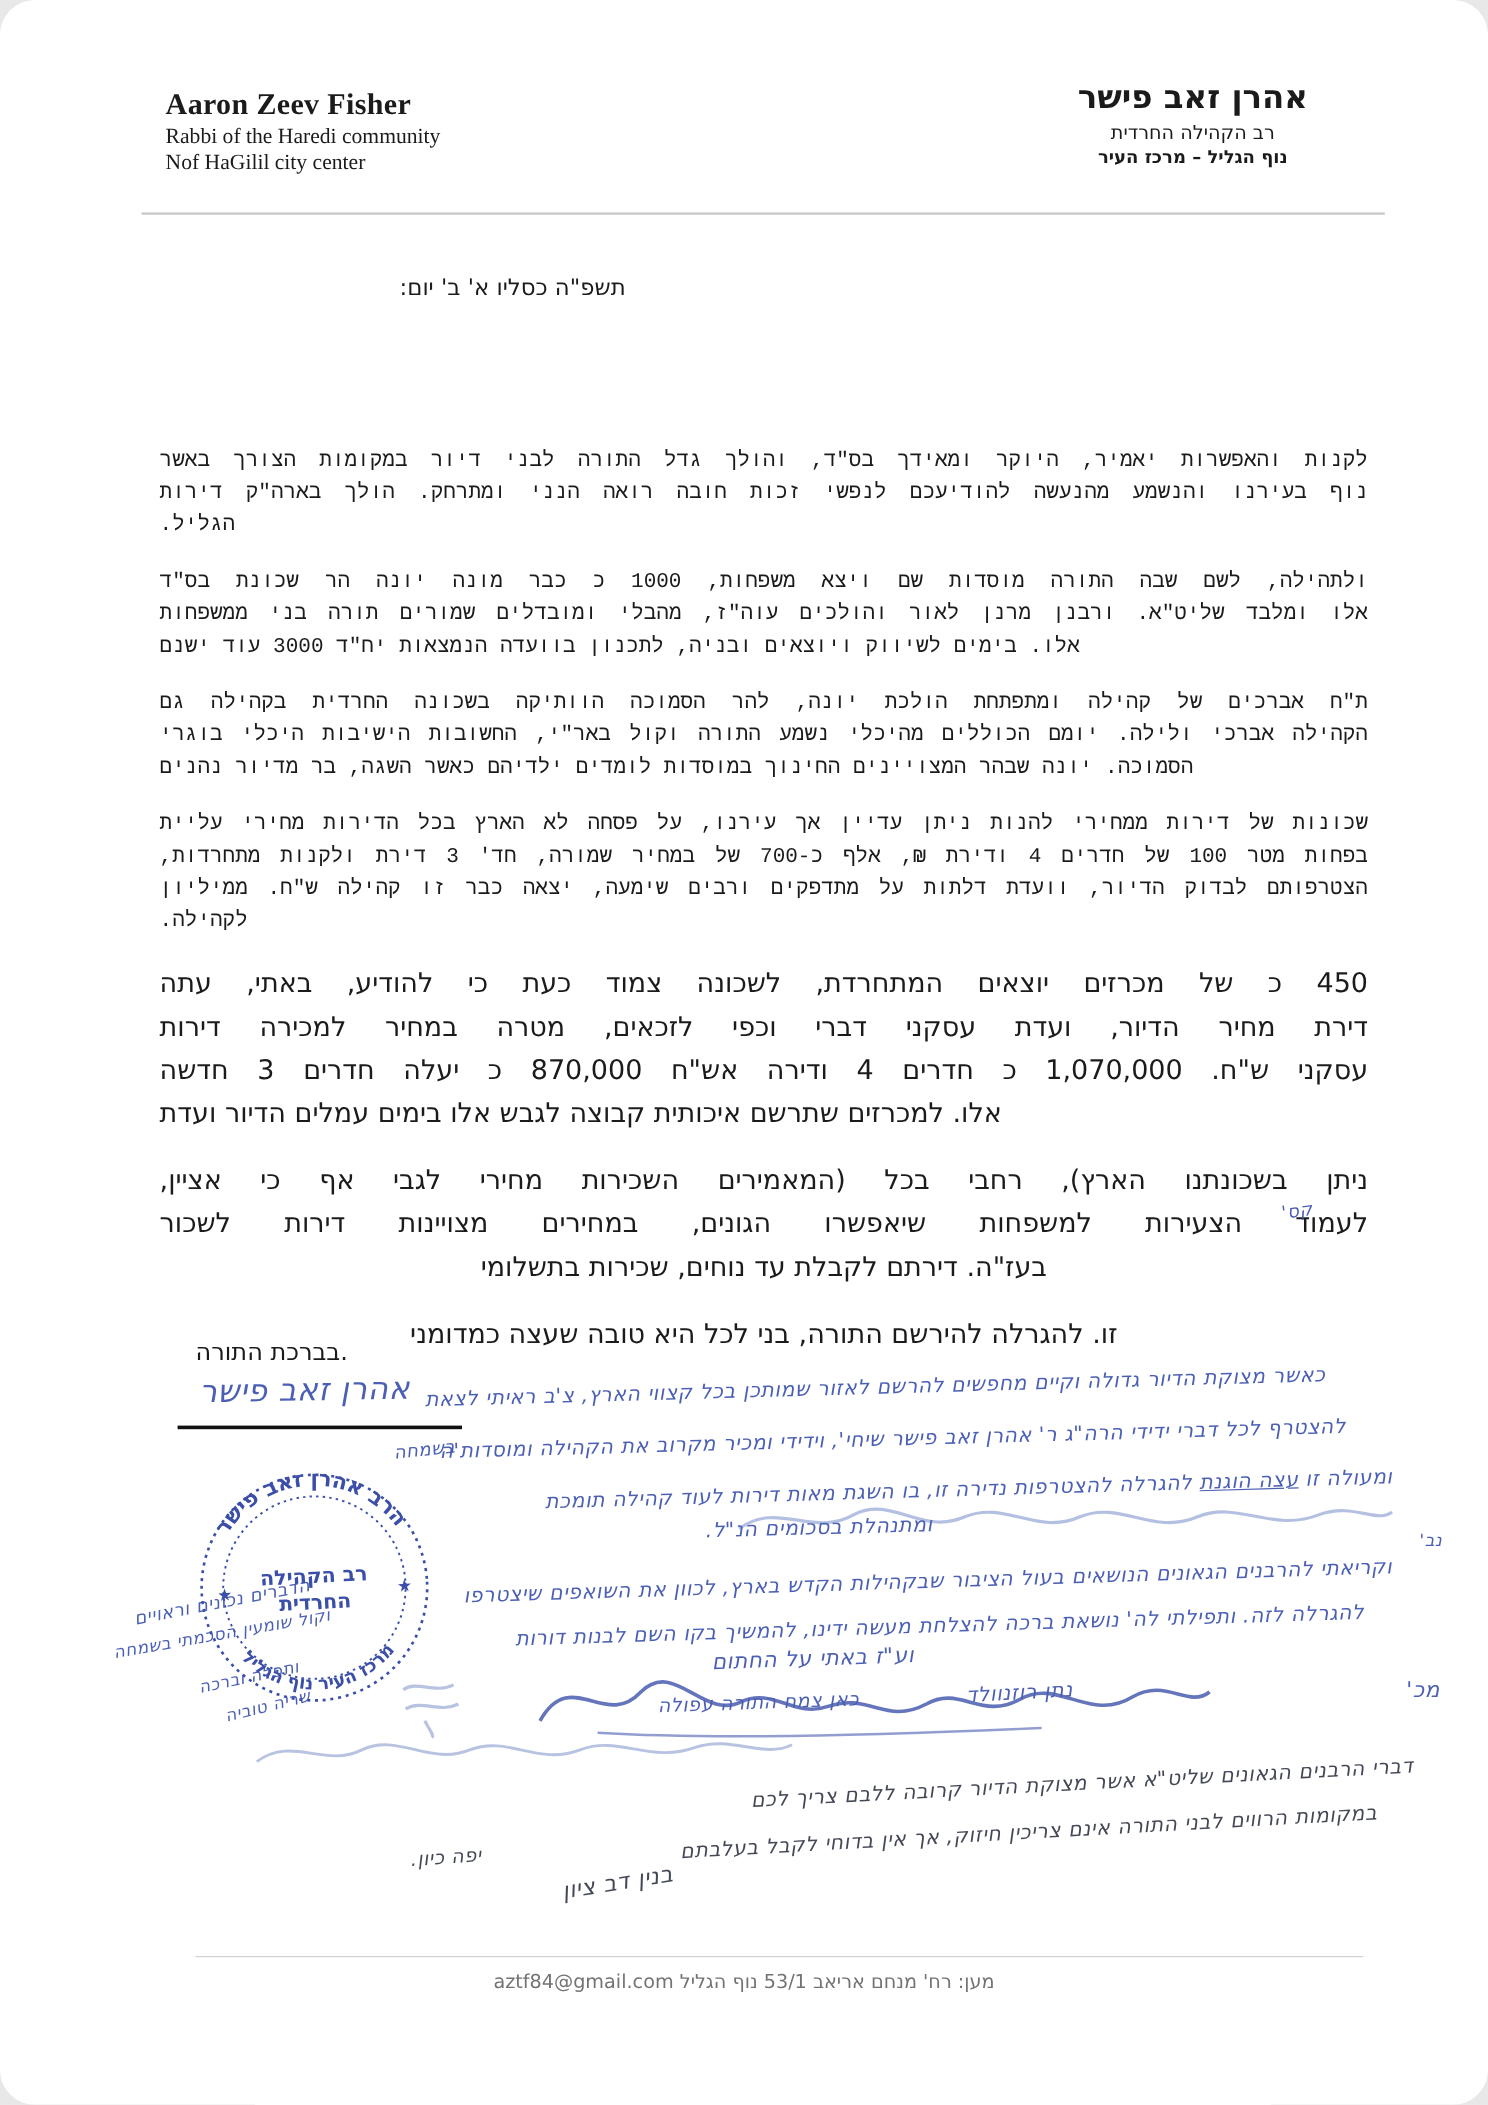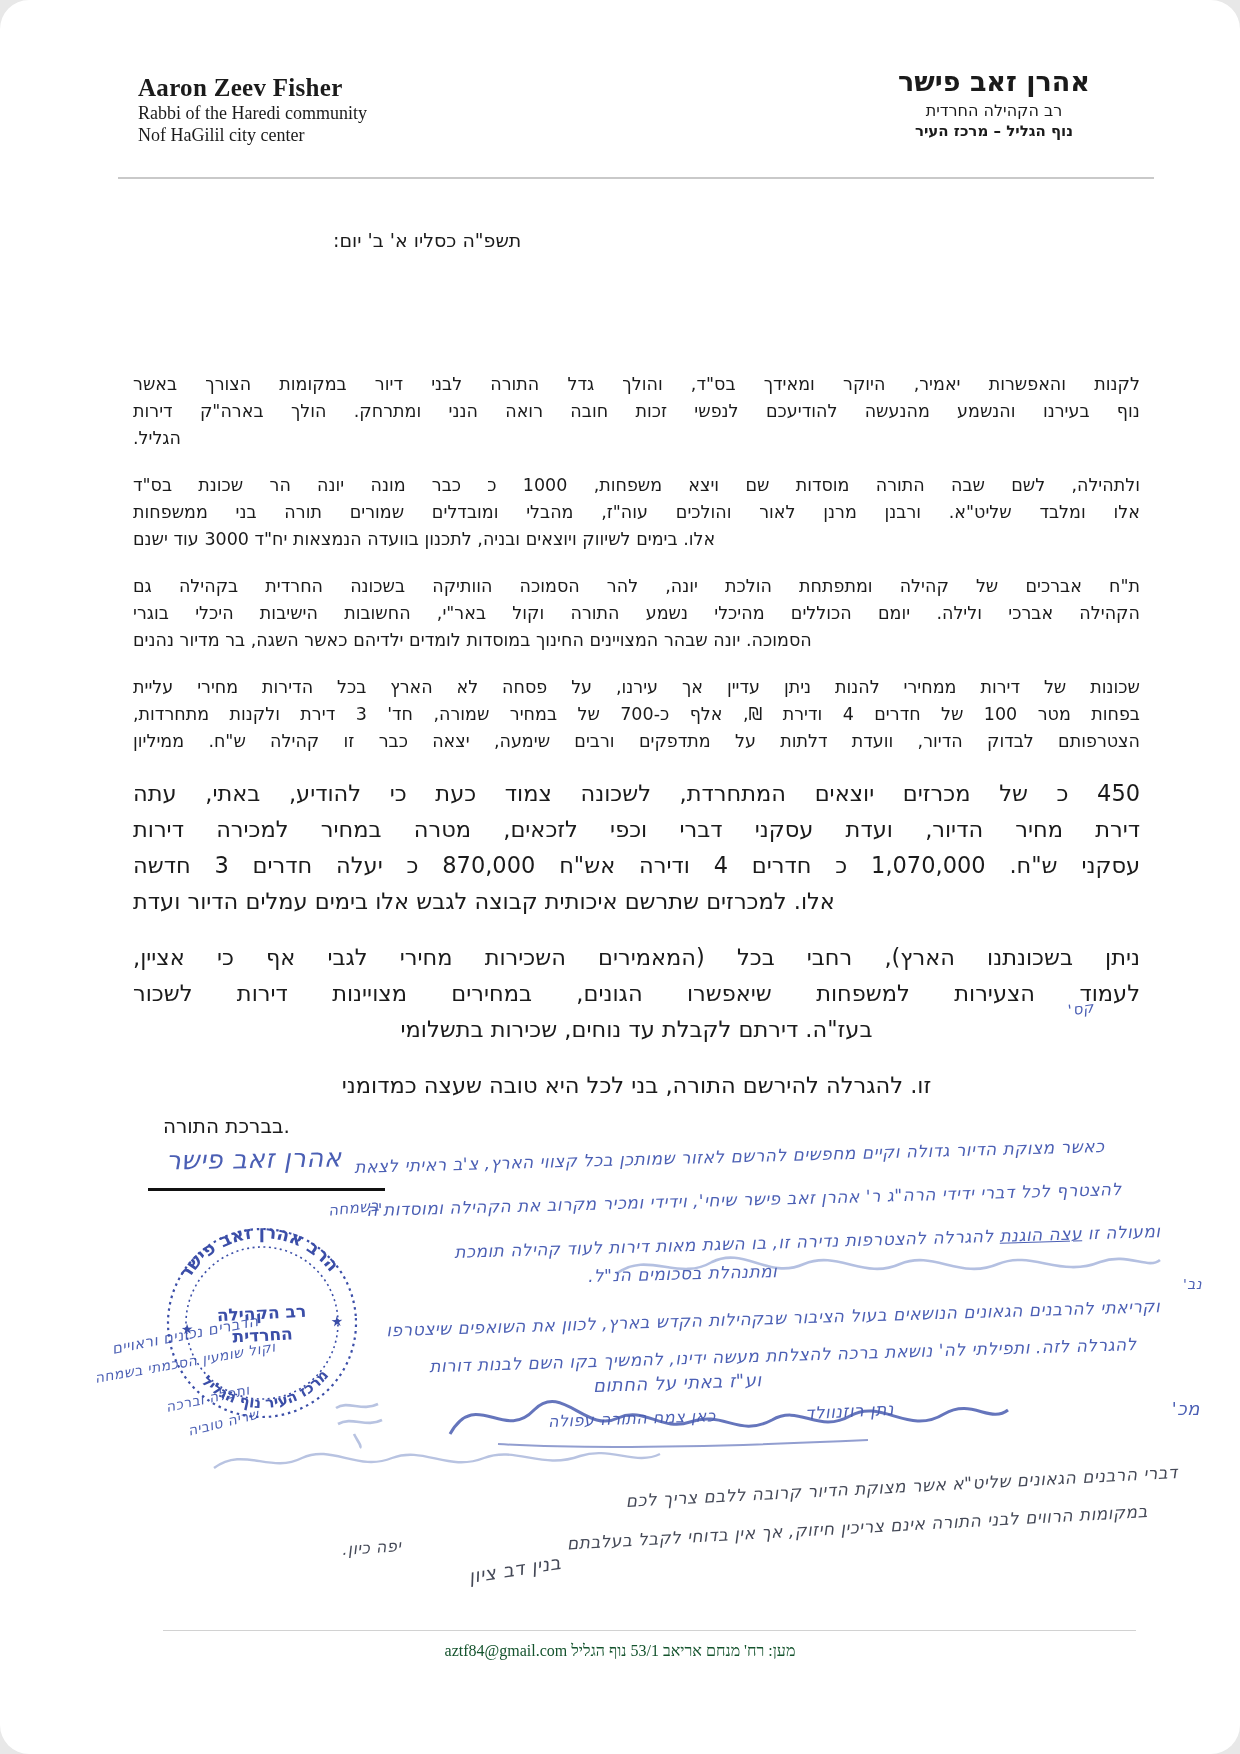--- a/index.html
+++ b/index.html
@@ -15,21 +15,21 @@
   .lh-he .lh-sub1{font-size:16px;margin-top:4px;}
   .lh-he .lh-sub2{font-size:15px;font-weight:bold;margin-top:2px;}
   .rule-top{position:absolute;left:118px;right:86px;top:177px;border-top:2px solid #c9c9c9;}
   .rule-bottom{position:absolute;left:163px;right:104px;top:1630px;border-top:1px solid #d2d2d2;}
   
   .date-line{position:absolute;left:333px;top:229px;font-size:19px;direction:ltr;}
   .addressee{position:absolute;right:100px;top:280px;text-align:right;font-size:18px;direction:ltr;}
   .addressee .tline{margin-bottom:22px;}
   
   .letter-body{position:absolute;left:133px;right:100px;top:371px;direction:ltr;}
-  .para-small{font-size:17.5px;line-height:27px;margin-bottom:20px;}
+  .para-small{font-size:17.5px;line-height:27px;margin-bottom:20px;font-family:Liberation Mono, monospace;}
   .para-large{font-size:22.5px;line-height:36px;margin-bottom:20px;}
   .tline{direction:ltr;}
   .just{text-align:justify;text-align-last:justify;}
   .last-left{text-align:left;}
   .last-center{text-align:center;}
   .w{unicode-bidi:isolate;}
   .closing{position:absolute;left:163px;top:1114px;font-size:20px;}
   
   .hw{position:absolute;color:#3c52ae;font-style:italic;letter-spacing:.5px;white-space:nowrap;
       direction:rtl;opacity:.92;}
@@ -59,22 +59,22 @@
   .hw-d3{left:342px;top:1538px;font-size:16px;transform:rotate(-4deg);}
   .hw-d4{left:468px;top:1558px;font-size:19px;transform:rotate(-9deg);}
   
   .stamp{position:absolute;left:161px;top:1222px;width:202px;height:202px;transform:rotate(-3deg);}
   .scrawl{position:absolute;}
   .scrawl-large{left:438px;top:1376px;}
   .scrawl-faded-right{left:608px;top:1240px;opacity:.45;}
   .scrawl-faded-left{left:208px;top:1438px;opacity:.4;}
   .scrawl-faded-block{left:328px;top:1394px;opacity:.4;}
   
-  .footer{position:absolute;left:0;right:0;top:1642px;text-align:center;color:#14532d;
-          font-size:16px;direction:rtl;font-family:Liberation Serif, serif;}
+  .footer{position:absolute;left:0;right:0;top:1642px;text-align:center;color:#737373;
+          font-size:16px;direction:rtl;}
   .footer .footer-email{unicode-bidi:isolate;}
 </style>
 </head>
 <body>
 
 <div class="page">
 
   <div class="lh-en">
     <div class="lh-name">Aaron Zeev Fisher</div>
     <div class="lh-sub">Rabbi of the Haredi community</div>
@@ -102,20 +102,21 @@
       </div>
       <div class="para-small">
         <div class="tline just"><span dir="rtl" class="w">גם</span> <span dir="rtl" class="w">בקהילה</span> <span dir="rtl" class="w">החרדית</span> <span dir="rtl" class="w">בשכונה</span> <span dir="rtl" class="w">הוותיקה</span> <span dir="rtl" class="w">הסמוכה</span> <span dir="rtl" class="w">להר</span> <span dir="rtl" class="w">יונה,</span> <span dir="rtl" class="w">הולכת</span> <span dir="rtl" class="w">ומתפתחת</span> <span dir="rtl" class="w">קהילה</span> <span dir="rtl" class="w">של</span> <span dir="rtl" class="w">אברכים</span> <span dir="rtl" class="w">ת"ח</span></div>
         <div class="tline just"><span dir="rtl" class="w">בוגרי</span> <span dir="rtl" class="w">היכלי</span> <span dir="rtl" class="w">הישיבות</span> <span dir="rtl" class="w">החשובות</span> <span dir="rtl" class="w">באר"י,</span> <span dir="rtl" class="w">וקול</span> <span dir="rtl" class="w">התורה</span> <span dir="rtl" class="w">נשמע</span> <span dir="rtl" class="w">מהיכלי</span> <span dir="rtl" class="w">הכוללים</span> <span dir="rtl" class="w">יומם</span> <span dir="rtl" class="w">ולילה.</span> <span dir="rtl" class="w">אברכי</span> <span dir="rtl" class="w">הקהילה</span></div>
         <div class="tline last-left"><span dir="rtl" class="w">נהנים</span> <span dir="rtl" class="w">מדיור</span> <span dir="rtl" class="w">בר</span> <span dir="rtl" class="w">השגה,</span> <span dir="rtl" class="w">כאשר</span> <span dir="rtl" class="w">ילדיהם</span> <span dir="rtl" class="w">לומדים</span> <span dir="rtl" class="w">במוסדות</span> <span dir="rtl" class="w">החינוך</span> <span dir="rtl" class="w">המצויינים</span> <span dir="rtl" class="w">שבהר</span> <span dir="rtl" class="w">יונה</span> <span dir="rtl" class="w">הסמוכה.</span></div>
       </div>
       <div class="para-small">
         <div class="tline just"><span dir="rtl" class="w">עליית</span> <span dir="rtl" class="w">מחירי</span> <span dir="rtl" class="w">הדירות</span> <span dir="rtl" class="w">בכל</span> <span dir="rtl" class="w">הארץ</span> <span dir="rtl" class="w">לא</span> <span dir="rtl" class="w">פסחה</span> <span dir="rtl" class="w">על</span> <span dir="rtl" class="w">עירנו,</span> <span dir="rtl" class="w">אך</span> <span dir="rtl" class="w">עדיין</span> <span dir="rtl" class="w">ניתן</span> <span dir="rtl" class="w">להנות</span> <span dir="rtl" class="w">ממחירי</span> <span dir="rtl" class="w">דירות</span> <span dir="rtl" class="w">של</span> <span dir="rtl" class="w">שכונות</span></div>
         <div class="tline just"><span dir="rtl" class="w">מתחרדות,</span> <span dir="rtl" class="w">ולקנות</span> <span dir="rtl" class="w">דירת</span> <span dir="rtl" class="w">3</span> <span dir="rtl" class="w">חד'</span> <span dir="rtl" class="w">שמורה,</span> <span dir="rtl" class="w">במחיר</span> <span dir="rtl" class="w">של</span> <span dir="rtl" class="w">כ-700</span> <span dir="rtl" class="w">אלף</span> <span dir="rtl" class="w">₪,</span> <span dir="rtl" class="w">ודירת</span> <span dir="rtl" class="w">4</span> <span dir="rtl" class="w">חדרים</span> <span dir="rtl" class="w">של</span> <span dir="rtl" class="w">100</span> <span dir="rtl" class="w">מטר</span> <span dir="rtl" class="w">בפחות</span></div>
         <div class="tline just"><span dir="rtl" class="w">ממיליון</span> <span dir="rtl" class="w">ש"ח.</span> <span dir="rtl" class="w">קהילה</span> <span dir="rtl" class="w">זו</span> <span dir="rtl" class="w">כבר</span> <span dir="rtl" class="w">יצאה</span> <span dir="rtl" class="w">שימעה,</span> <span dir="rtl" class="w">ורבים</span> <span dir="rtl" class="w">מתדפקים</span> <span dir="rtl" class="w">על</span> <span dir="rtl" class="w">דלתות</span> <span dir="rtl" class="w">וועדת</span> <span dir="rtl" class="w">הדיור,</span> <span dir="rtl" class="w">לבדוק</span> <span dir="rtl" class="w">הצטרפותם</span></div>
+        <div class="tline last-left"><span dir="rtl" class="w">לקהילה.</span></div>
       </div>
       <div class="para-large">
         <div class="tline just"><span dir="rtl" class="w">עתה</span> <span dir="rtl" class="w">באתי,</span> <span dir="rtl" class="w">להודיע,</span> <span dir="rtl" class="w">כי</span> <span dir="rtl" class="w">כעת</span> <span dir="rtl" class="w">צמוד</span> <span dir="rtl" class="w">לשכונה</span> <span dir="rtl" class="w">המתחרדת,</span> <span dir="rtl" class="w">יוצאים</span> <span dir="rtl" class="w">מכרזים</span> <span dir="rtl" class="w">של</span> <span dir="rtl" class="w">כ</span> <span dir="rtl" class="w">450</span></div>
         <div class="tline just"><span dir="rtl" class="w">דירות</span> <span dir="rtl" class="w">למכירה</span> <span dir="rtl" class="w">במחיר</span> <span dir="rtl" class="w">מטרה</span> <span dir="rtl" class="w">לזכאים,</span> <span dir="rtl" class="w">וכפי</span> <span dir="rtl" class="w">דברי</span> <span dir="rtl" class="w">עסקני</span> <span dir="rtl" class="w">ועדת</span> <span dir="rtl" class="w">הדיור,</span> <span dir="rtl" class="w">מחיר</span> <span dir="rtl" class="w">דירת</span></div>
         <div class="tline just"><span dir="rtl" class="w">חדשה</span> <span dir="rtl" class="w">3</span> <span dir="rtl" class="w">חדרים</span> <span dir="rtl" class="w">יעלה</span> <span dir="rtl" class="w">כ</span> <span dir="rtl" class="w">870,000</span> <span dir="rtl" class="w">אש"ח</span> <span dir="rtl" class="w">ודירה</span> <span dir="rtl" class="w">4</span> <span dir="rtl" class="w">חדרים</span> <span dir="rtl" class="w">כ</span> <span dir="rtl" class="w">1,070,000</span> <span dir="rtl" class="w">ש"ח.</span> <span dir="rtl" class="w">עסקני</span></div>
         <div class="tline last-left"><span dir="rtl" class="w">ועדת</span> <span dir="rtl" class="w">הדיור</span> <span dir="rtl" class="w">עמלים</span> <span dir="rtl" class="w">בימים</span> <span dir="rtl" class="w">אלו</span> <span dir="rtl" class="w">לגבש</span> <span dir="rtl" class="w">קבוצה</span> <span dir="rtl" class="w">איכותית</span> <span dir="rtl" class="w">שתרשם</span> <span dir="rtl" class="w">למכרזים</span> <span dir="rtl" class="w">אלו.</span></div>
       </div>
       <div class="para-large">
         <div class="tline just"><span dir="rtl" class="w">אציין,</span> <span dir="rtl" class="w">כי</span> <span dir="rtl" class="w">אף</span> <span dir="rtl" class="w">לגבי</span> <span dir="rtl" class="w">מחירי</span> <span dir="rtl" class="w">השכירות</span> <span dir="rtl" class="w">(המאמירים</span> <span dir="rtl" class="w">בכל</span> <span dir="rtl" class="w">רחבי</span> <span dir="rtl" class="w">הארץ),</span> <span dir="rtl" class="w">בשכונתנו</span> <span dir="rtl" class="w">ניתן</span></div>
         <div class="tline just"><span dir="rtl" class="w">לשכור</span> <span dir="rtl" class="w">דירות</span> <span dir="rtl" class="w">מצויינות</span> <span dir="rtl" class="w">במחירים</span> <span dir="rtl" class="w">הגונים,</span> <span dir="rtl" class="w">שיאפשרו</span> <span dir="rtl" class="w">למשפחות</span> <span dir="rtl" class="w">הצעירות</span> <span dir="rtl" class="w">לעמוד</span></div>

